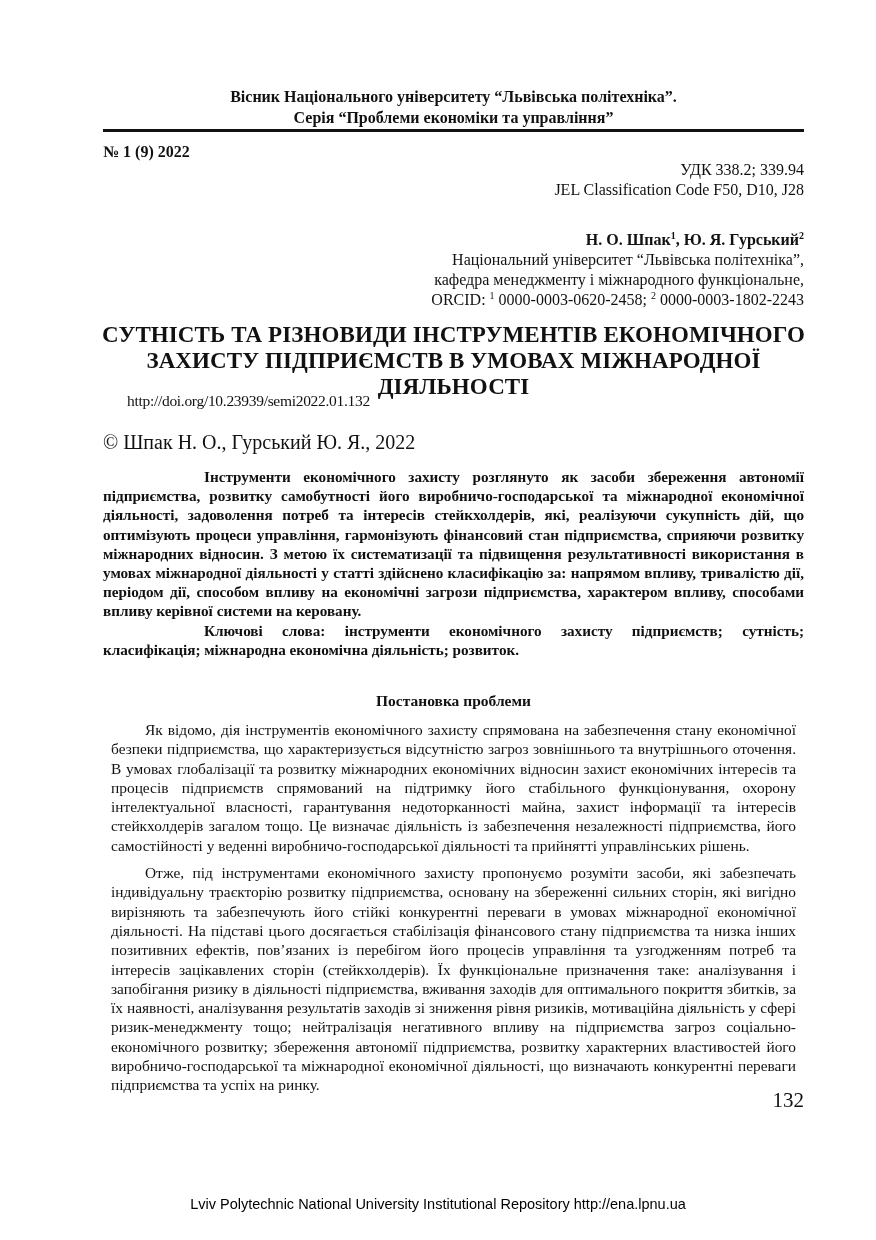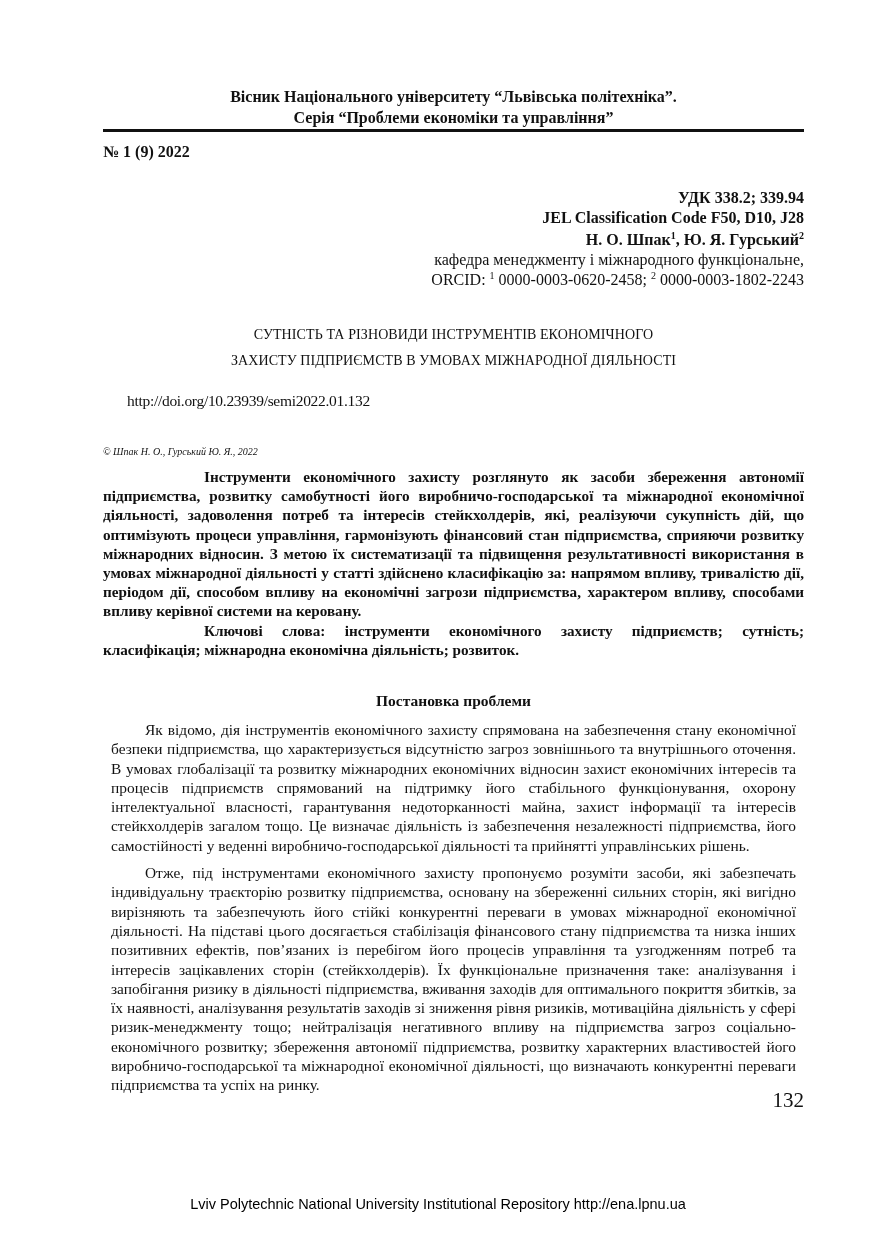--- a/index.html
+++ b/index.html
@@ -2,27 +2,27 @@
 <html><head>
 <meta charset="utf-8">
 <style>
   html, body { margin: 0; padding: 0; background: #ffffff; }
   body { width: 876px; height: 1240px; position: relative; overflow: hidden; color: #111; font-family: "Liberation Serif", serif; }
   .page { position: absolute; left: 103px; top: 0; width: 701px; }
   .journal { position: absolute; left: 0; top: 86px; width: 701px; text-align: center; font-weight: bold; font-size: 16px; line-height: 21px; }
   .rule { position: absolute; left: 0; top: 129px; width: 701px; height: 3px; background: #111; }
   .issue { position: absolute; left: 0; top: 142px; font-weight: bold; font-size: 16px; line-height: 20px; }
   .right-block { position: absolute; right: 0; width: 701px; text-align: right; font-size: 16px; line-height: 20px; }
-  .udk { top: 188px; font-weight: bold; }
+  .udk { top: 160px; font-weight: normal; }
   .authors { top: 230px; }
   .authors .names { font-weight: bold; }
   sup { font-size: 10px; line-height: 0; vertical-align: super; }
-  .title { position: absolute; left: -10px; top: 322px; width: 721px; text-align: center; font-weight: normal; font-size: 14px; line-height: 26px; letter-spacing: 0.1px; }
+  .title { position: absolute; left: -10px; top: 322px; width: 721px; text-align: center; font-weight: bold; font-size: 23px; line-height: 26px; letter-spacing: 0.1px; }
   .doi { position: absolute; left: 0; top: 392px; font-size: 15.5px; letter-spacing: -0.3px; margin-left: 24px; }
-  .copy { position: absolute; left: 0; top: 446px; font-style: italic; font-size: 10px; }
+  .copy { position: absolute; left: 0; top: 431px; font-size: 20px; }
   .abstract { position: absolute; left: 85px; top: 467px; width: 616px; font-weight: bold; font-size: 15.2px; line-height: 19.2px; text-align: justify; }
   .abstract p { margin: 0; text-indent: 0; }
   .abstract .para1 { text-indent: 101px; margin-left: -85px; padding-left: 0; }
   .section-title { position: absolute; left: 0; top: 692px; width: 701px; text-align: center; font-weight: bold; font-size: 15.5px; }
   .body-text { position: absolute; left: 0; top: 712px; width: 701px; font-size: 15.4px; line-height: 19.3px; text-align: justify; }
   .body-text p { margin: 8px; text-indent: 34px; }
   .page-num { position: absolute; left: 0; top: 1088px; width: 701px; text-align: right; font-size: 21px; }
   .footer { position: absolute; left: 0; top: 1196px; width: 876px; text-align: center; font-family: "Liberation Sans", sans-serif; font-size: 14.5px; color: #000000; }
 </style>
 </head>
@@ -41,20 +41,21 @@
 
   <div class="right-block udk">
     <div>УДК 338.2; 339.94</div>
     <div>JEL Classification Code F50, D10, J28</div>
   </div>
 
   <div class="right-block authors">
     <div class="names">
       <span>Н. О. Шпак</span><sup>1</sup><span>, </span><span>Ю. Я. Гурський</span><sup>2</sup>
     </div>
+    <div>Національний університет “Львівська політехніка”,</div>
     <div>кафедра менеджменту і міжнародного функціональне,</div>
     <div>
       <span>ORCID: </span><sup>1</sup><span> 0000-0003-0620-2458; </span><sup>2</sup><span> 0000-0003-1802-2243</span>
     </div>
   </div>
 
   <div class="title">
     <div>СУТНІСТЬ ТА РІЗНОВИДИ ІНСТРУМЕНТІВ ЕКОНОМІЧНОГО</div>
     <div>ЗАХИСТУ ПІДПРИЄМСТВ В УМОВАХ МІЖНАРОДНОЇ ДІЯЛЬНОСТІ</div>
   </div>

